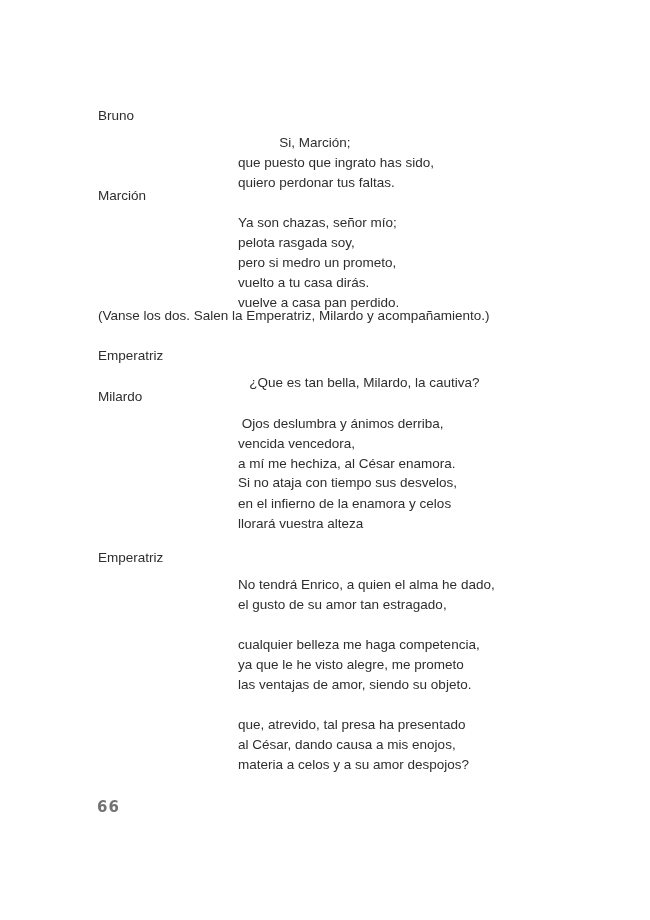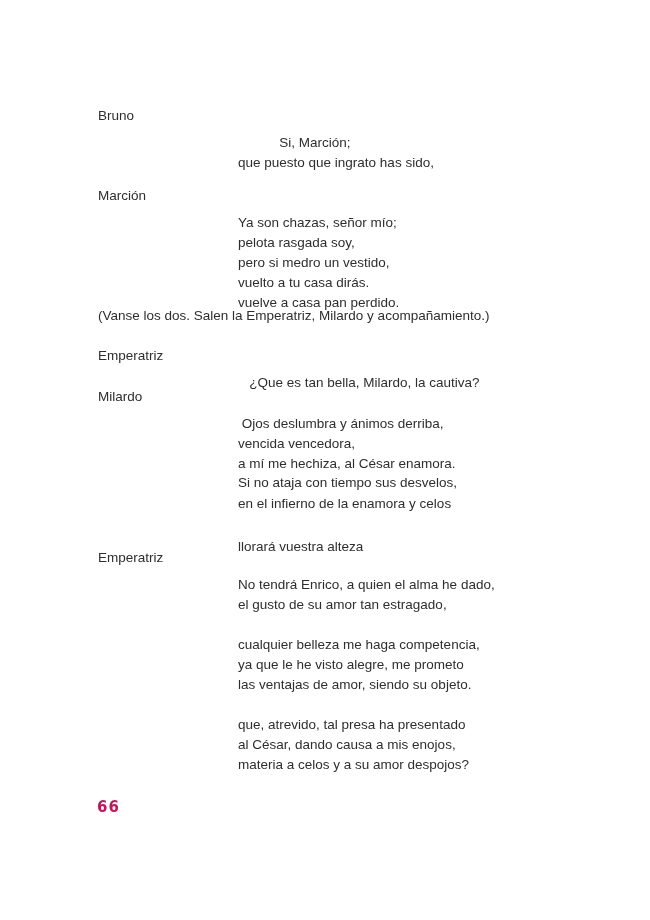--- a/index.html
+++ b/index.html
@@ -31,51 +31,52 @@
     .verse { left: 238px; margin-top: 27px; }
     .stage { left: 98px; }
     .page-number {
       position: absolute;
       left: 97px;
       top: 798px;
       font-family: "DejaVu Sans", sans-serif;
       font-weight: bold;
       font-size: 15px;
       letter-spacing: 1px;
-      color: #be185d;
+      color: #737373;
     }
   </style>
 </head>
 <body>
 
 <div class="page">
 
   <div class="line speaker" style="top:106px">Bruno</div>
   <div class="line verse" style="top:106px">           Si, Marción;</div>
   <div class="line verse" style="top:126px">que puesto que ingrato has sido,</div>
+  <div class="line verse" style="top:146px">quiero perdonar tus faltas.</div>
 
   <div class="line speaker" style="top:186px">Marción</div>
   <div class="line verse" style="top:186px">Ya son chazas, señor mío;</div>
   <div class="line verse" style="top:206px">pelota rasgada soy,</div>
-  <div class="line verse" style="top:226px">pero si medro un vestido,</div>
+  <div class="line verse" style="top:226px">pero si medro un prometo,</div>
   <div class="line verse" style="top:246px">vuelto a tu casa dirás.</div>
   <div class="line verse" style="top:266px">vuelve a casa pan perdido.</div>
 
   <div class="line stage" style="top:306px">(Vanse los dos. Salen la Emperatriz, Milardo y acompañamiento.)</div>
 
   <div class="line speaker" style="top:346px">Emperatriz</div>
   <div class="line verse" style="top:346px">   ¿Que es tan bella, Milardo, la cautiva?</div>
 
   <div class="line speaker" style="top:387px">Milardo</div>
   <div class="line verse" style="top:387px"> Ojos deslumbra y ánimos derriba,</div>
   <div class="line verse" style="top:407px">vencida vencedora,</div>
   <div class="line verse" style="top:427px">a mí me hechiza, al César enamora.</div>
   <div class="line verse" style="top:446px">Si no ataja con tiempo sus desvelos,</div>
   <div class="line verse" style="top:467px">en el infierno de la enamora y celos</div>
-  <div class="line verse" style="top:510px">llorará vuestra alteza</div>
+  <div class="line verse" style="top:487px">llorará vuestra alteza</div>
 
   <div class="line speaker" style="top:548px">Emperatriz</div>
   <div class="line verse" style="top:548px">No tendrá Enrico, a quien el alma he dado,</div>
   <div class="line verse" style="top:568px">el gusto de su amor tan estragado,</div>
   <div class="line verse" style="top:628px">ya que le he visto alegre, me prometo</div>
   <div class="line verse" style="top:608px">cualquier belleza me haga competencia,</div>
   <div class="line verse" style="top:648px">las ventajas de amor, siendo su objeto.</div>
   <div class="line verse" style="top:688px">que, atrevido, tal presa ha presentado</div>
   <div class="line verse" style="top:708px">al César, dando causa a mis enojos,</div>
   <div class="line verse" style="top:728px">materia a celos y a su amor despojos?</div>

